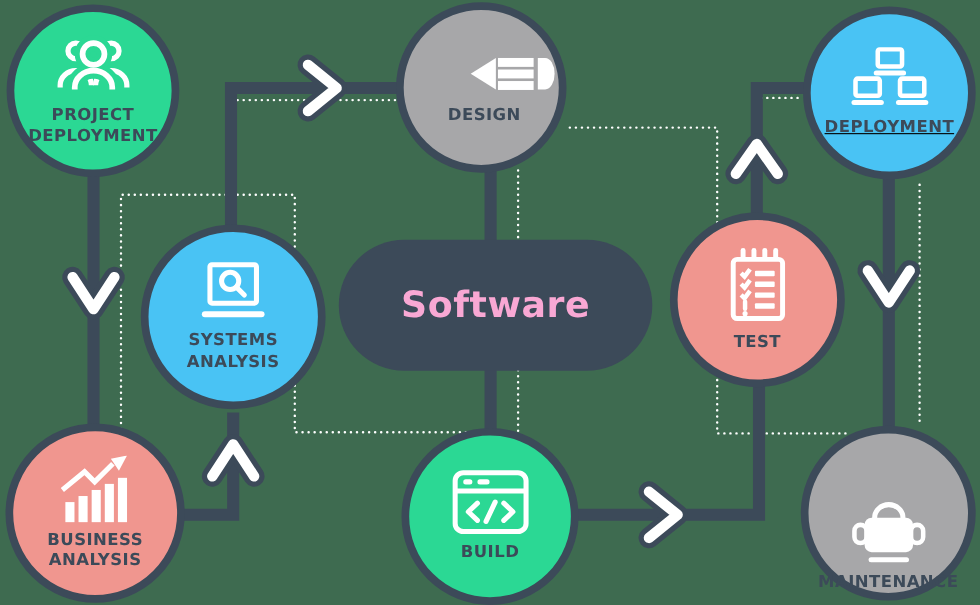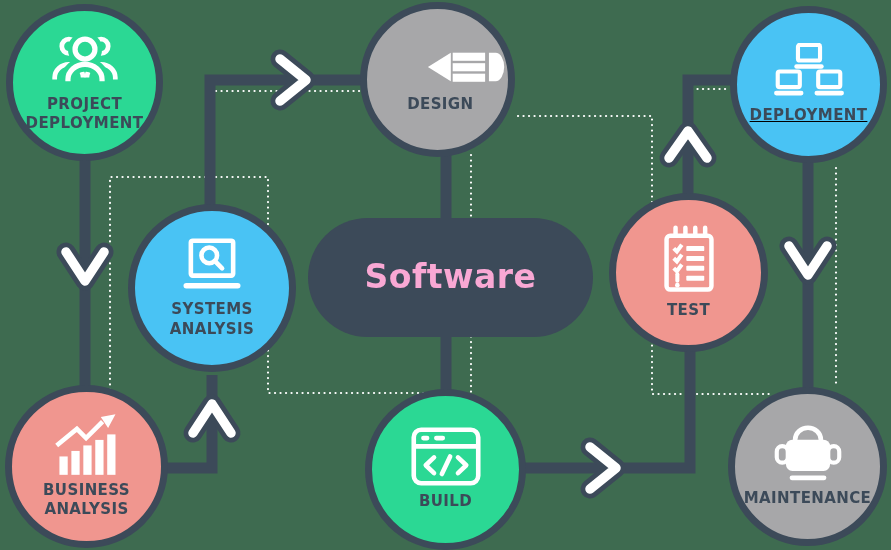--- a/index.html
+++ b/index.html
@@ -185,21 +185,21 @@
         <rect x="24" y="23" width="32" height="5" rx="2.5" fill="#fff"></rect>
         <rect x="6" y="31" width="24" height="17" rx="2" stroke="#fff" stroke-width="4.5" fill="none"></rect>
         <rect x="2" y="52" width="32" height="5" rx="2.5" fill="#fff"></rect>
         <rect x="50" y="31" width="24" height="17" rx="2" stroke="#fff" stroke-width="4.5" fill="none"></rect>
         <rect x="46" y="52" width="32" height="5" rx="2.5" fill="#fff"></rect>
       </svg>
     </span>
     <div class="label">DEPLOYMENT</div>
   </div>
 
-  <div class="node" style="left: 728px; top: 387px; width: 159px; height: 159px; --bg: #a7a7a9;">
+  <div class="node" style="left: 728px; top: 387px; width: 159px; height: 159px; justify-content: flex-end; --bg: #a7a7a9;">
     <span class="icon">
       <svg width="68" height="59" viewBox="0 0 74 64">
         <path d="M23 20 L23 17 A14 13 0 0 1 51 17 L51 20" stroke="#fff" stroke-width="5" fill="none"></path>
         <rect x="3" y="24" width="12" height="18" rx="6" stroke="#fff" stroke-width="4.5" fill="none"></rect>
         <rect x="59" y="24" width="12" height="18" rx="6" stroke="#fff" stroke-width="4.5" fill="none"></rect>
         <rect x="13" y="17" width="48" height="34" rx="7" fill="#fff"></rect>
         <rect x="17" y="56" width="40" height="5" rx="2.5" fill="#fff"></rect>
       </svg>
     </span>
     <div class="label">MAINTENANCE</div>

